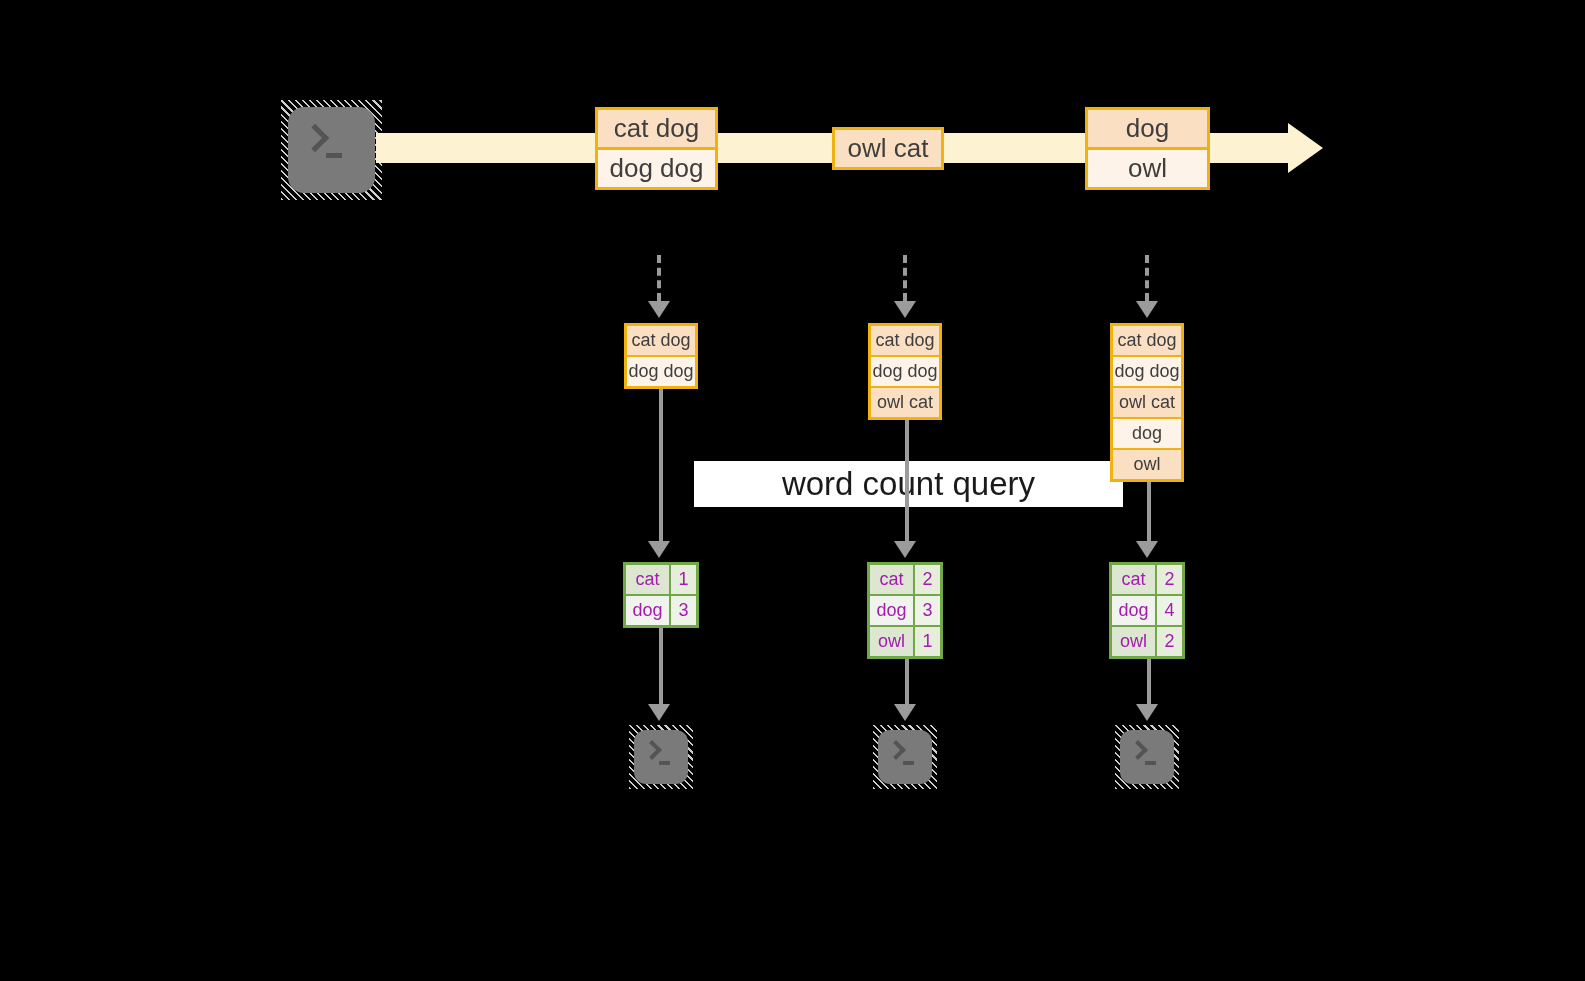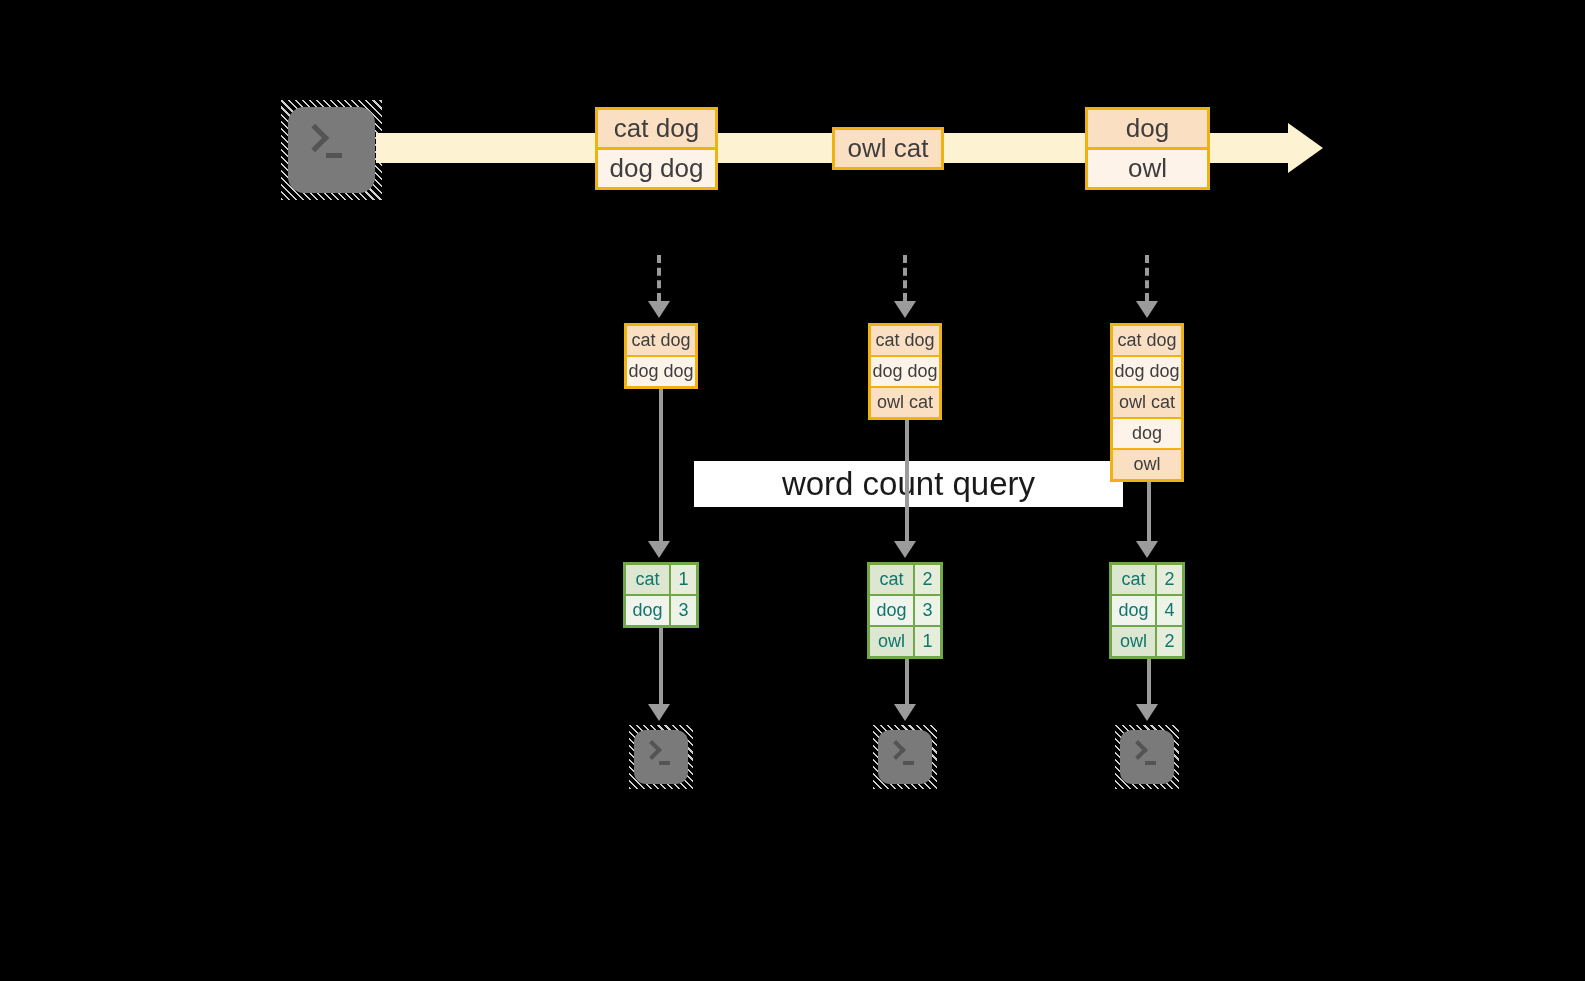--- a/index.html
+++ b/index.html
@@ -50,21 +50,21 @@
   .srow.light { background:var(--cream,#fdf3e8); }
   
   .qlabel { position:absolute; background:var(--label_bg,#fff); z-index:1;
     display:flex; align-items:center; justify-content:center;
     font-size:33px; color:var(--label_text,#1a1a1a); }
   
   .gtable { position:absolute; border:3px solid var(--green,#71a847); z-index:3; }
   .grow { display:flex; }
   .grow + .grow { border-top:2px solid var(--green,#71a847); }
   .gword, .gnum { height:29px; display:flex; align-items:center; justify-content:center;
-    font-size:18px; color:#0f766e; }
+    font-size:18px; color:#a21caf; }
   .gword { width:43px; border-right:2px solid var(--green,#71a847); }
   .gnum { width:25px; }
   .grow.d .gword { background:var(--green_dark,#dde6d1); }
   .grow.d .gnum  { background:var(--green_dark_num,#e6edda); }
   .grow.l .gword { background:var(--green_light,#f0f4ec); }
   .grow.l .gnum  { background:var(--green_light_num,#eef3e8); }
 </style>
 </head>
 <body>
 

